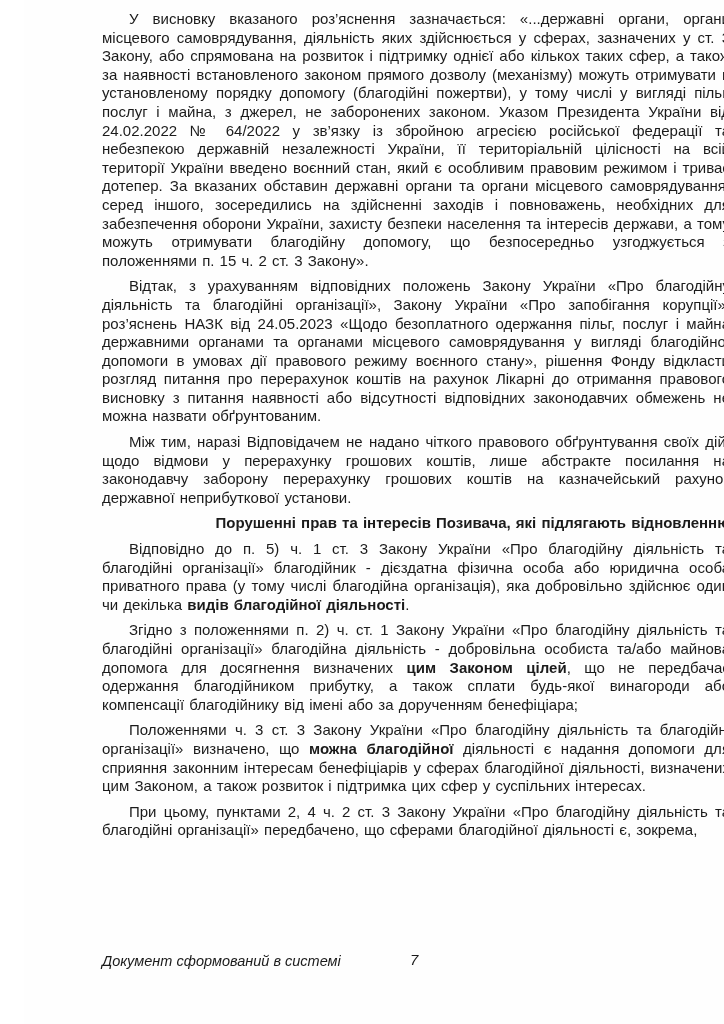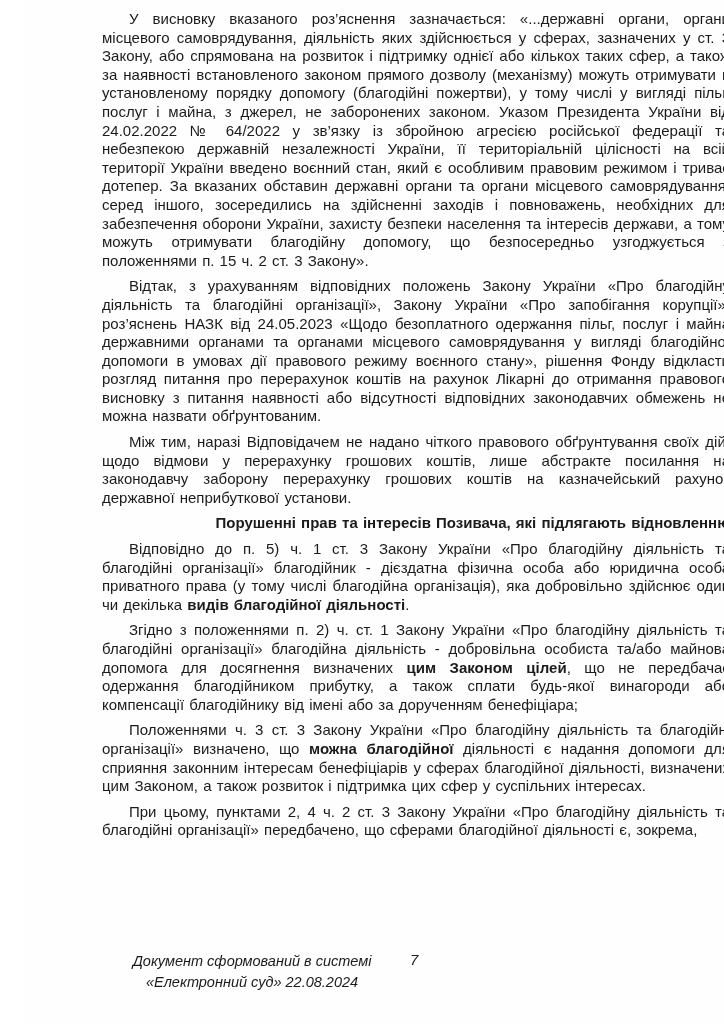--- a/index.html
+++ b/index.html
@@ -41,21 +41,21 @@
     font-weight: bold;
   }
   .footer {
     position: absolute;
     left: 78px;
     top: 951px;
     width: 300px;
     font-size: 14.5px;
     line-height: 21px;
     font-style: italic;
-    text-align: center;
+    text-align: left;
   }
   .page-number {
     position: absolute;
     left: 386px;
     top: 951px;
     font-size: 15px;
     font-style: italic;
   }
 </style>
 </head>
@@ -69,18 +69,17 @@
       <p class="body"><span>Між тим, наразі Відповідачем не надано чіткого правового обґрунтування своїх дій, щодо відмови у перерахунку грошових коштів, лише абстракте посилання на законодавчу заборону перерахунку грошових коштів на казначейський рахунок державної неприбуткової установи.</span></p>
       <p class="heading"><b>Порушенні прав та інтересів Позивача, які підлягають відновленню</b></p>
       <p class="body"><span>Відповідно до п. 5) ч. 1 ст. 3 Закону України «Про благодійну діяльність та благодійні організації» благодійник - дієздатна фізична особа або юридична особа приватного права (у тому числі благодійна організація), яка добровільно здійснює один чи декілька </span><b>видів благодійної діяльності</b><span>.</span></p>
       <p class="body"><span>Згідно з положеннями п. 2) ч. ст. 1 Закону України «Про благодійну діяльність та благодійні організації» благодійна діяльність - добровільна особиста та/або майнова допомога для досягнення визначених </span><b>цим Законом цілей</b><span>, що не передбачає одержання благодійником прибутку, а також сплати будь-якої винагороди або компенсації благодійнику від імені або за дорученням бенефіціара;</span></p>
       <p class="body"><span>Положеннями ч. 3 ст. 3 Закону України «Про благодійну діяльність та благодійні організації» визначено, що </span><b>можна благодійної</b><span> діяльності є надання допомоги для сприяння законним інтересам бенефіціарів у сферах благодійної діяльності, визначених цим Законом, а також розвиток і підтримка цих сфер у суспільних інтересах.</span></p>
       <p class="body"><span>При цьому, пунктами 2, 4 ч. 2 ст. 3 Закону України «Про благодійну діяльність та благодійні організації» передбачено, що сферами благодійної діяльності є, зокрема,</span></p>
     </div>
 
   <div class="footer">
     <div>Документ сформований в системі</div>
-    <div>«Електронний суд» 22.08.2024</div>
   </div>
 
   <div class="page-number">7</div>
 
 </div>
 
 </body></html>

